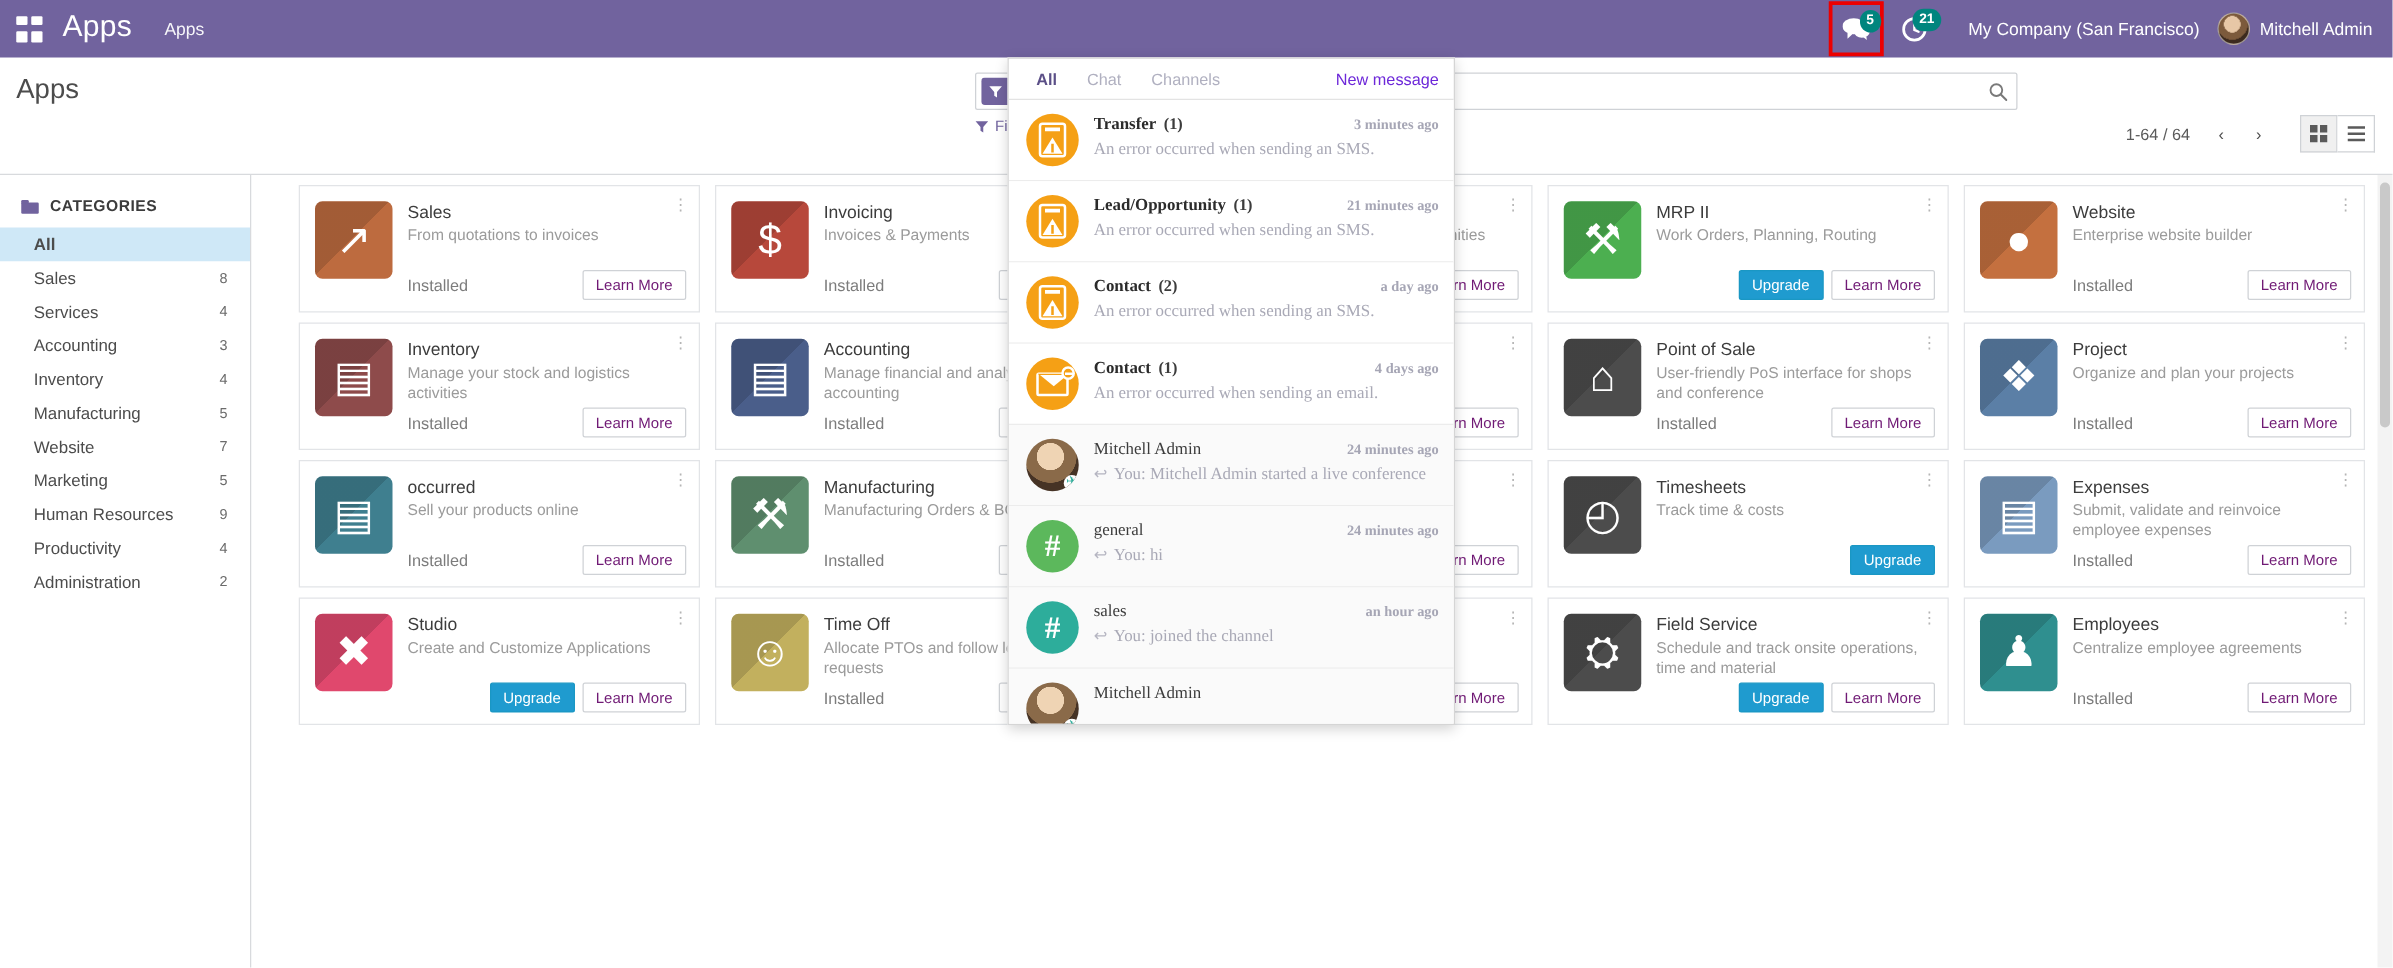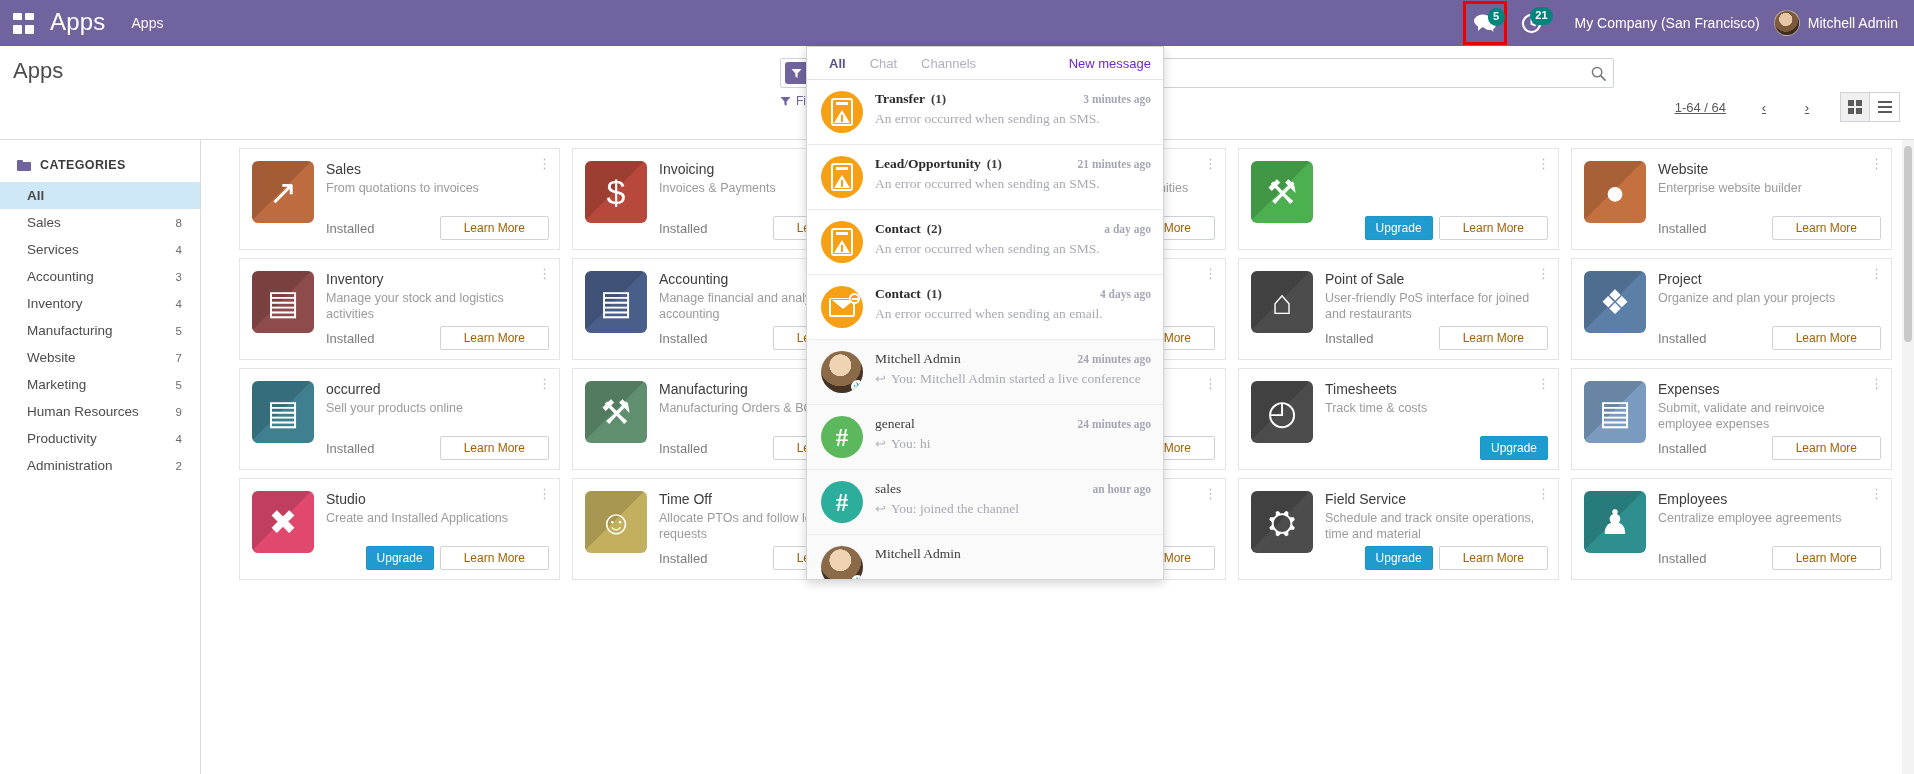--- a/index.html
+++ b/index.html
@@ -90,21 +90,21 @@
   .facet-txt { background: #fff; color: #71639e; display: flex; align-items: center; padding: 0 7px; border: 1px solid #71639e; border-left: none; }
   .search-input {
     flex: 1; border: none; outline: none; height: 26px; padding: 0 8px;
     font-size: 13px; font-family: "Liberation Sans", sans-serif; color: #4c4c4c; background: transparent;
   }
   .search-icon-btn { width: 30px; display:flex; align-items:center; justify-content:center; color:#8f8f8f; cursor:pointer; }
 
   .filter-row { position: absolute; left: 780px; top: 48px; display: flex; align-items: center; gap: 14px; font-size: 12px; color: #71639e; }
   .filter-chip { display:flex; align-items:center; gap:5px; cursor:pointer; }
 
-  .pager { position: absolute; right: 96px; top: 50px; display: flex; align-items: center; gap: 21px; font-size: 13px; color: #5a5a5a; text-decoration: underline; }
+  .pager { position: absolute; right: 96px; top: 50px; display: flex; align-items: center; gap: 8px; font-size: 13px; color: #5a5a5a; }
   .pager-label { padding-right: 6px; }
   .pager-btn { width: 22px; height: 22px; display:flex; align-items:center; justify-content:center; color:#4c4c4c; cursor:pointer; }
   .viewswitch { position: absolute; right: 14px; top: 46px; display: flex; gap: 0; }
   .vbtn {
     width: 30px; height: 30px; display:flex; align-items:center; justify-content:center;
     border: 1px solid #cfd2d6; cursor: pointer; background:#fff; color:#5a5a5a;
   }
   .vbtn.active { background: #f0f0f0; }
   .vbtn + .vbtn { border-left: none; }
 
@@ -151,22 +151,22 @@
   .app-icon .shade {
     position:absolute; left:0; top:0; width:100%; height:100%;
     background: linear-gradient(135deg, rgba(0,0,0,.14) 0 48%, rgba(0,0,0,0) 48%);
   }
   .app-body { flex: 1; min-width: 0; }
   .app-name { font-size: 14px; color: #3c3c3c; line-height: 1.25; }
   .app-desc { font-size: 12.5px; color: #9b9b9b; line-height: 1.3; margin-top: 1px; }
   .app-foot { position: absolute; left: 86px; right: 10px; bottom: 9px; display: flex; align-items: center; justify-content: space-between; }
   .app-state { font-size: 13px; color: #7c7c7c; }
   .btn-learn {
-    border: 1px solid #cfd2d6; background: #fff; color: #a16207;
-    font-size: 12px; padding: 4px 23px; border-radius: 2px; cursor: pointer;
+    border: 1px solid #cfd2d6; background: #fff; color: #701a75;
+    font-size: 12px; padding: 4px 10px; border-radius: 2px; cursor: pointer;
     font-family: "Liberation Sans", sans-serif;
   }
   .btn-upgrade {
     border: 1px solid #1a97c4; background: #1f9bcf; color: #fff;
     font-size: 12px; padding: 4px 10px; border-radius: 2px; cursor: pointer;
     font-family: "Liberation Sans", sans-serif;
   }
   .kebab { position: absolute; right: 8px; top: 8px; color: #b5b5b5; font-size: 13px; letter-spacing: 0; cursor: pointer; line-height: 1; }
 
   
@@ -434,20 +434,24 @@
             <button class="btn-learn">Learn More</button>
           </span>
         </div>
         <span class="kebab">⋮</span>
       </div>
       <div class="app-card">
         <div class="app-icon" style="background: rgb(76, 175, 80);">
           <span class="shade"></span>
           <span class="glyph">⚒</span>
         </div>
+        <div class="app-body">
+          <div class="app-name">MRP II</div>
+          <div class="app-desc">Work Orders, Planning, Routing</div>
+        </div>
         <div class="app-foot">
           <span class="app-state"></span>
           <span style="display: flex; gap: 6px;">
             <button class="btn-upgrade">Upgrade</button>
             <button class="btn-learn">Learn More</button>
           </span>
         </div>
         <span class="kebab">⋮</span>
       </div>
       <div class="app-card">
@@ -518,21 +522,21 @@
         </div>
         <span class="kebab">⋮</span>
       </div>
       <div class="app-card">
         <div class="app-icon" style="background: rgb(76, 76, 76);">
           <span class="shade"></span>
           <span class="glyph">⌂</span>
         </div>
         <div class="app-body">
           <div class="app-name">Point of Sale</div>
-          <div class="app-desc">User-friendly PoS interface for joined and restaurants</div>
+          <div class="app-desc">User-friendly PoS interface for shops and conference</div>
         </div>
         <div class="app-foot">
           <span class="app-state">Installed</span>
           <span style="display: flex; gap: 6px;">
             <button class="btn-learn">Learn More</button>
           </span>
         </div>
         <span class="kebab">⋮</span>
       </div>
       <div class="app-card">
@@ -637,21 +641,21 @@
         </div>
         <span class="kebab">⋮</span>
       </div>
       <div class="app-card">
         <div class="app-icon" style="background: rgb(224, 72, 109);">
           <span class="shade"></span>
           <span class="glyph">✖</span>
         </div>
         <div class="app-body">
           <div class="app-name">Studio</div>
-          <div class="app-desc">Create and Installed Applications</div>
+          <div class="app-desc">Create and Customize Applications</div>
         </div>
         <div class="app-foot">
           <span class="app-state"></span>
           <span style="display: flex; gap: 6px;">
             <button class="btn-upgrade">Upgrade</button>
             <button class="btn-learn">Learn More</button>
           </span>
         </div>
         <span class="kebab">⋮</span>
       </div>

